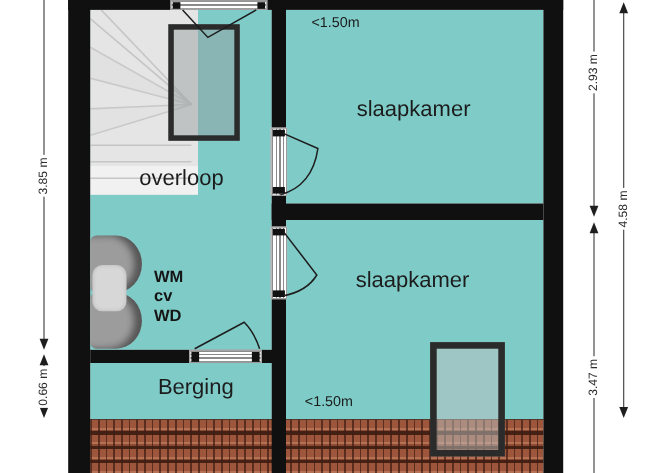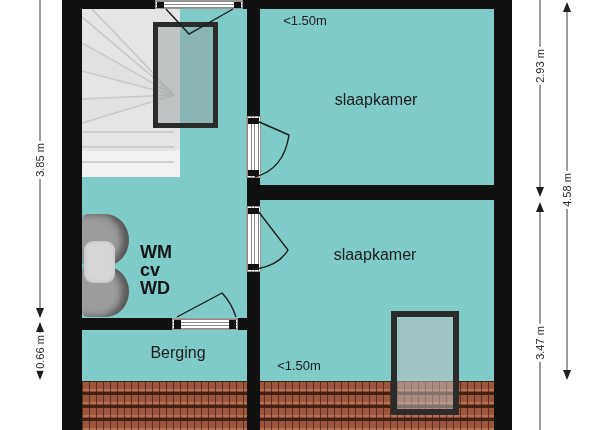--- a/index.html
+++ b/index.html
@@ -31,27 +31,27 @@
   .cap{position:absolute;background:#111;}
   
   .machine{
     background:#9c9c9c;
     border-radius:6px 24px 24px 6px / 6px 26px 26px 6px;
     box-shadow:inset -7px 0 7px rgba(0,0,0,0.45);
   }
   .machine-panel{background:#d7d7d7;border-radius:9px;box-shadow:inset 0 0 4px rgba(0,0,0,0.15);}
   
   .room-label{
-    color:#1c1c1c;font-size:16px;white-space:nowrap;
+    color:#1c1c1c;font-size:20px;white-space:nowrap;
     transform:translate(-50%,-50%);
   }
   .height-label{
     color:#1c1c1c;font-size:13px;white-space:nowrap;transform:translate(-50%,-50%);
   }
-  .appl-labels{color:#151515;font-size:18px;font-weight:bold;line-height:18px;}
+  .appl-labels{color:#151515;font-size:15px;font-weight:bold;line-height:18px;}
   .dim-label{
     color:#2c2c2c;font-size:11px;white-space:nowrap;background:#fff;
     padding:1px 2px;transform:translate(-50%,-50%) rotate(-90deg);
   }
   svg.overlay{position:absolute;left:0;top:0;pointer-events:none;}
 </style>
 </head>
 <body>
 
 <div class="canvas">
@@ -131,20 +131,21 @@
       <polygon points="36,308 44,308 40,318"></polygon>
       <polygon points="36,332 44,332 40,322"></polygon>
       <polygon points="36,370 44,370 40,380"></polygon>
       <polygon points="536,187 544,187 540,197"></polygon>
       <polygon points="536,212 544,212 540,202"></polygon>
       <polygon points="563,12 571,12 567,2"></polygon>
       <polygon points="563,370 571,370 567,380"></polygon>
     </g>
   </svg>
 
+  <div class="abs room-label" style="left:165px;top:163px;">overloop</div>
   <div class="abs room-label" style="left:376px;top:100px;">slaapkamer</div>
   <div class="abs room-label" style="left:375px;top:255px;">slaapkamer</div>
   <div class="abs room-label" style="left:178px;top:353px;">Berging</div>
 
   <div class="abs height-label" style="left:305px;top:20px;">&lt;1.50m</div>
   <div class="abs height-label" style="left:299px;top:365px;">&lt;1.50m</div>
 
   <div class="abs appl-labels" style="left:140px;top:243px;">
     <div>WM</div>
     <div>cv</div>

